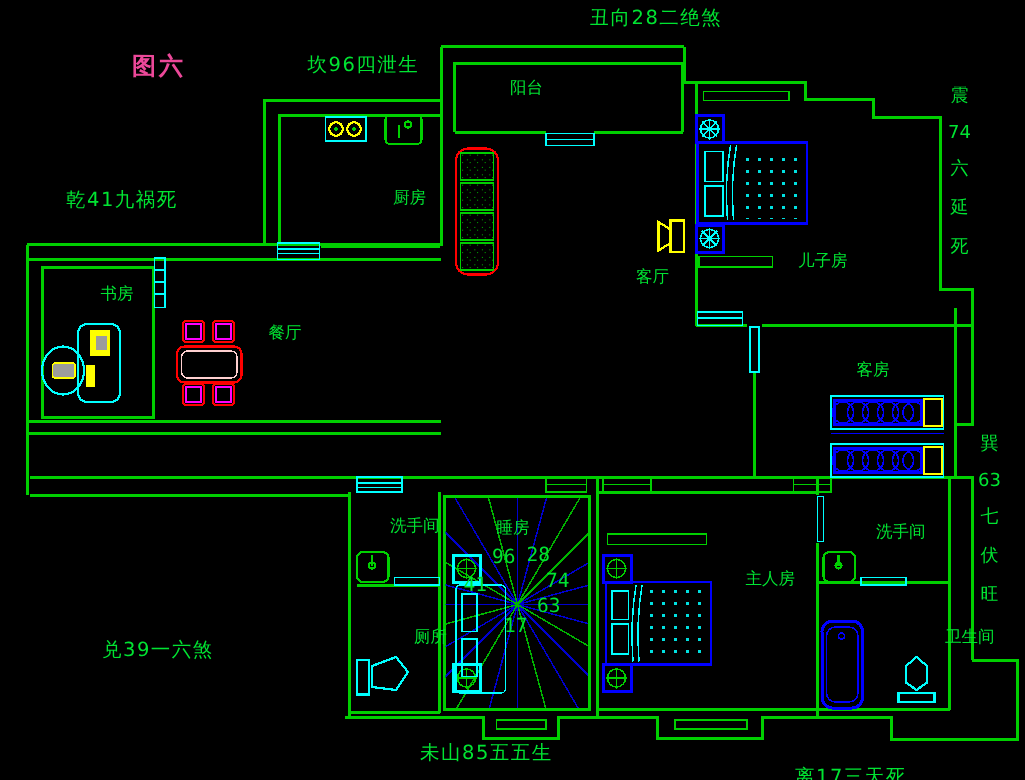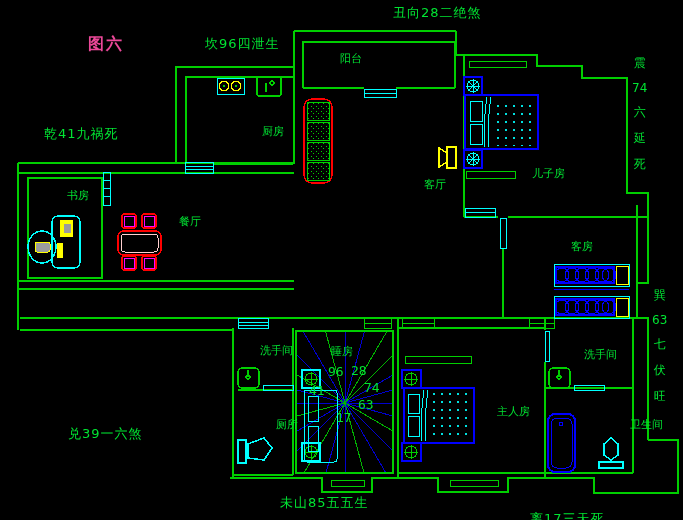--- a/index.html
+++ b/index.html
@@ -337,21 +337,21 @@
 <div class="lbl small" style="left:328px;top:52px;">阳台</div>
 <div class="lbl small" style="left:250px;top:125px;">厨房</div>
 <div class="lbl small" style="left:383px;top:178px;margin-left:29px;">客厅</div>
 <div class="lbl small" style="left:520px;top:167px;">儿子房</div>
 <div class="lbl small" style="left:55px;top:189px;">书房</div>
 <div class="lbl small" style="left:167px;top:215px;">餐厅</div>
 <div class="lbl small" style="left:559px;top:240px;">客房</div>
 <div class="lbl small" style="left:248px;top:344px;">洗手间</div>
 <div class="lbl small" style="left:319px;top:345px;">睡房</div>
 <div class="lbl small" style="left:572px;top:348px;">洗手间</div>
-<div class="lbl small" style="left:485px;top:379px;margin-top:26px;">主人房</div>
+<div class="lbl small" style="left:485px;top:379px;">主人房</div>
 <div class="lbl small" style="left:264px;top:418px;">厕所</div>
 <div class="lbl small" style="left:618px;top:418px;">卫生间</div>
 
 <span class="cnum" style="left:328px;top:367px;">96</span>
 <span class="cnum" style="left:351px;top:366px;">28</span>
 <span class="cnum" style="left:309px;top:386px;">41</span>
 <span class="cnum" style="left:364px;top:383px;">74</span>
 <span class="cnum" style="left:336px;top:413px;">17</span>
 <span class="cnum" style="left:358px;top:400px;">63</span>
 

